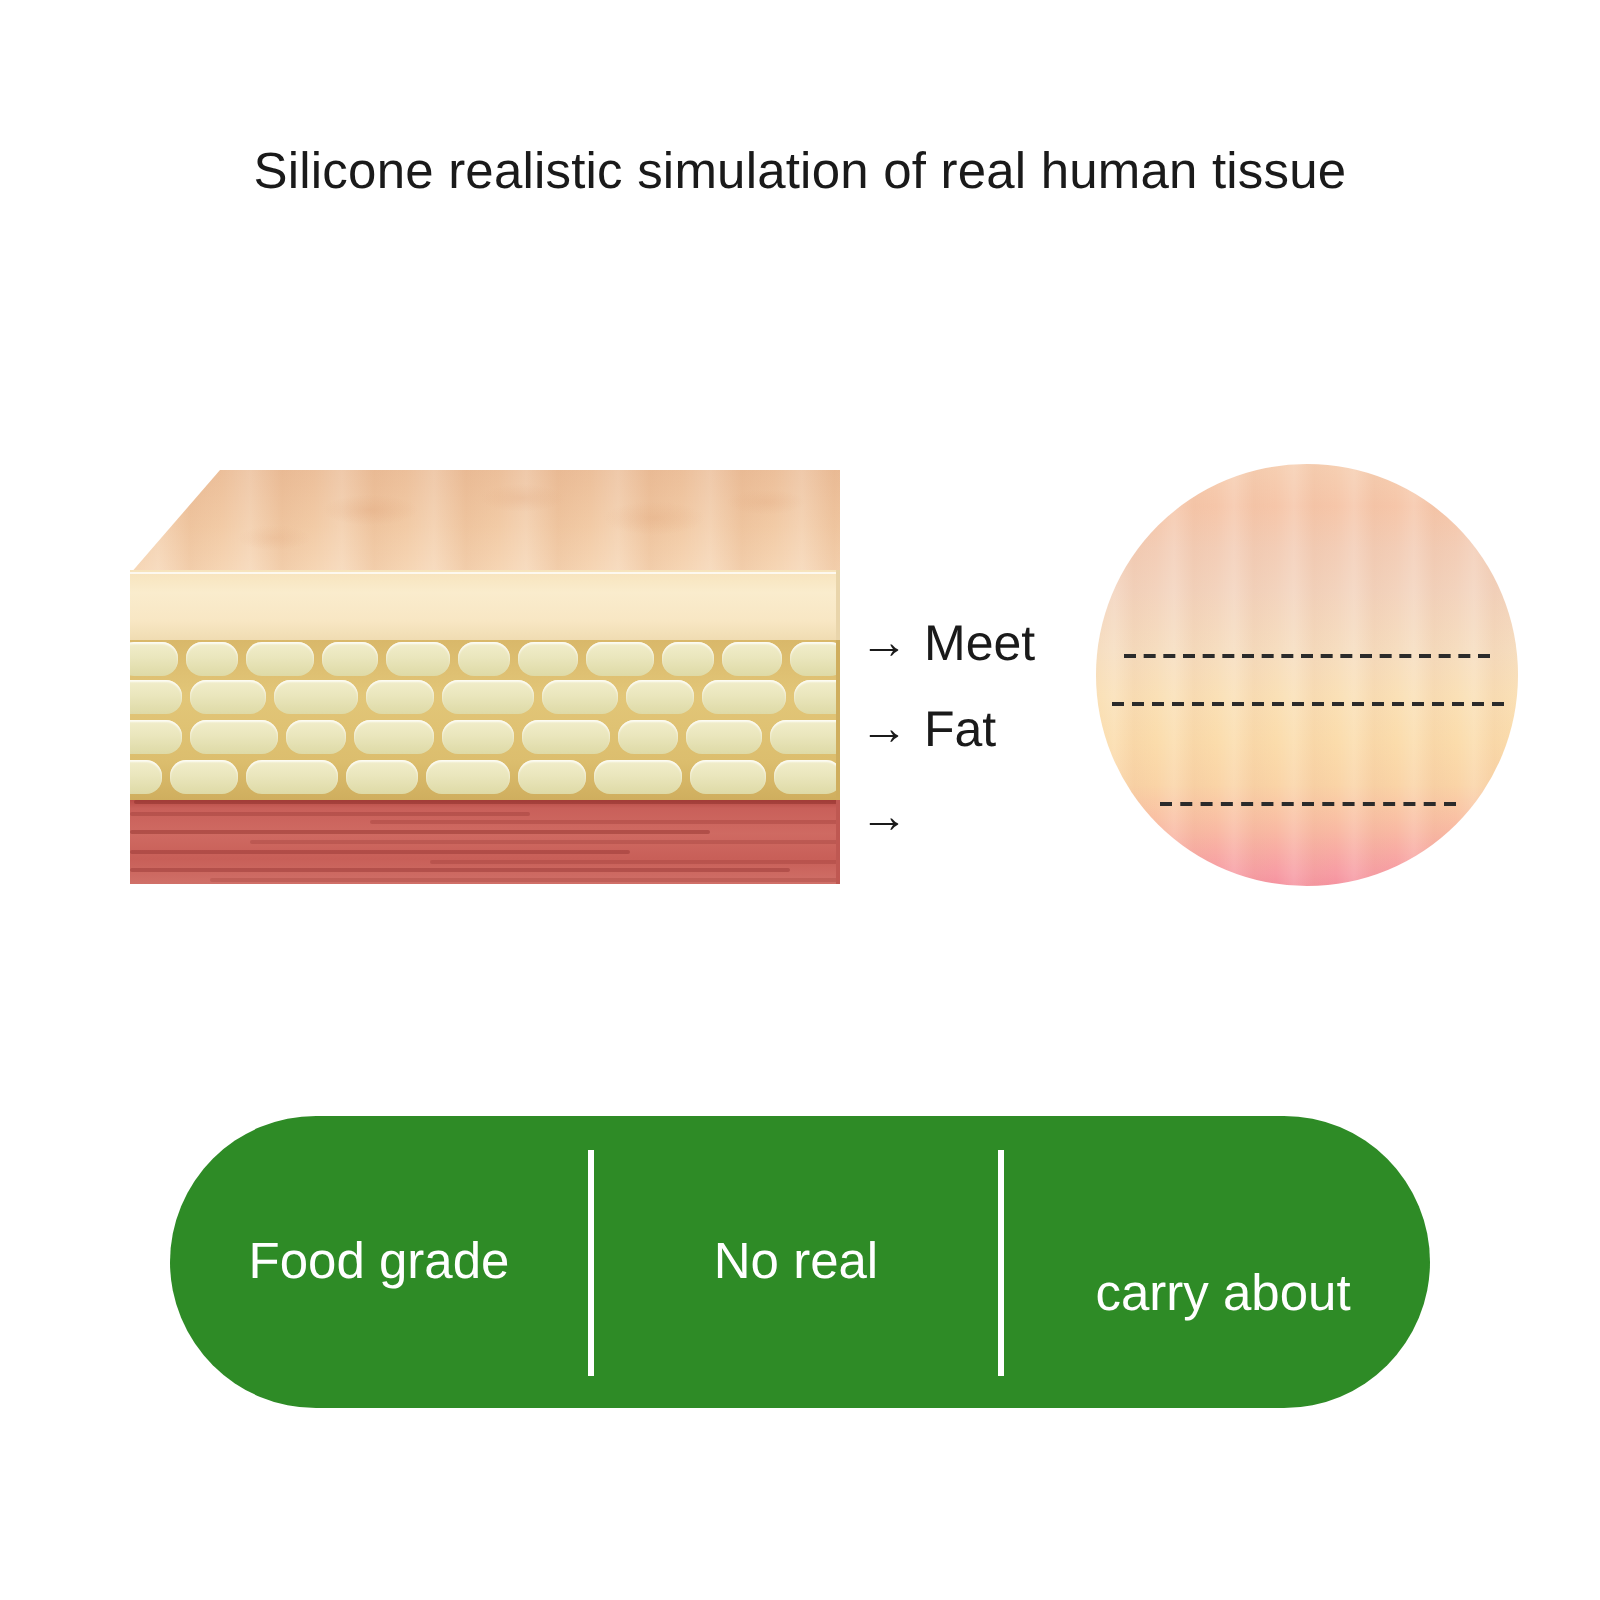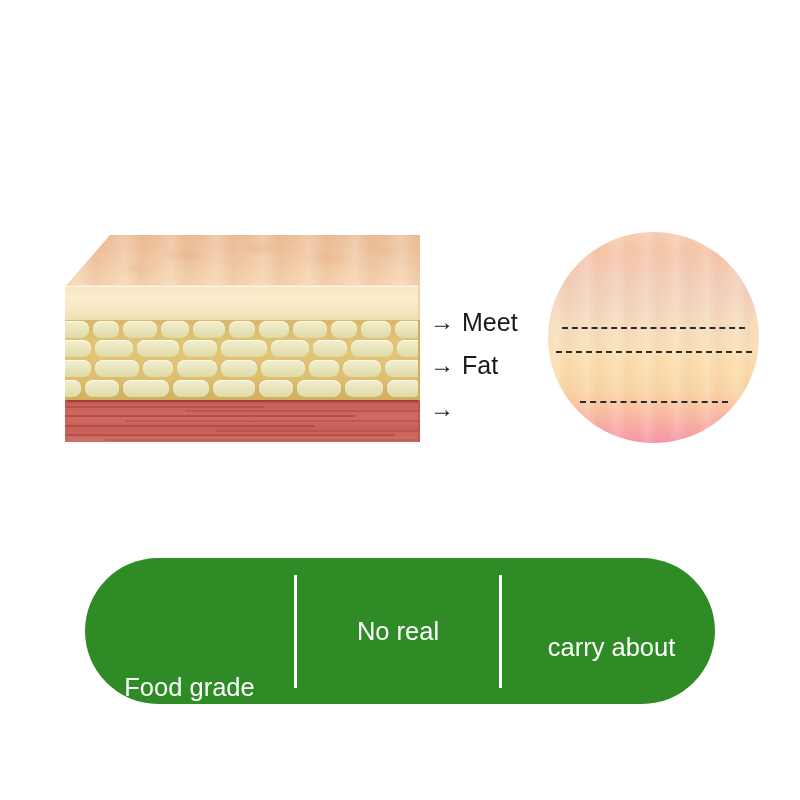--- a/index.html
+++ b/index.html
@@ -214,37 +214,38 @@
     display: flex;
     align-items: center;
     justify-content: center;
     height: 100%;
     color: #ffffff;
     font-size: 25.5px;
     line-height: 33px;
     text-align: center;
     position: relative;
   }
-  .feature-cell.c0 { width: 209px; align-items: flex-end; }
+  .feature-cell.c0 { width: 209px; }
   .feature-cell.c1 { width: 202px; }
   .feature-cell.c2 { width: 219px; }
   .feature-divider {
     flex: none;
     width: 3px;
     height: 113px;
     background: #ffffff;
   }
   .feature-text-2line {
     display: block;
   }
 </style>
 </head>
 <body>
 
 <div class="headline">
+  <div class="line">Silicone realistic simulation of real human tissue</div>
 </div>
 
 <div class="tissue-block">
   <div class="block-top">
     <div class="block-top-blotches"></div>
   </div>
   <div class="layer-skin"></div>
 
   <div class="layer-fat">
     <div class="fat-row r0">

